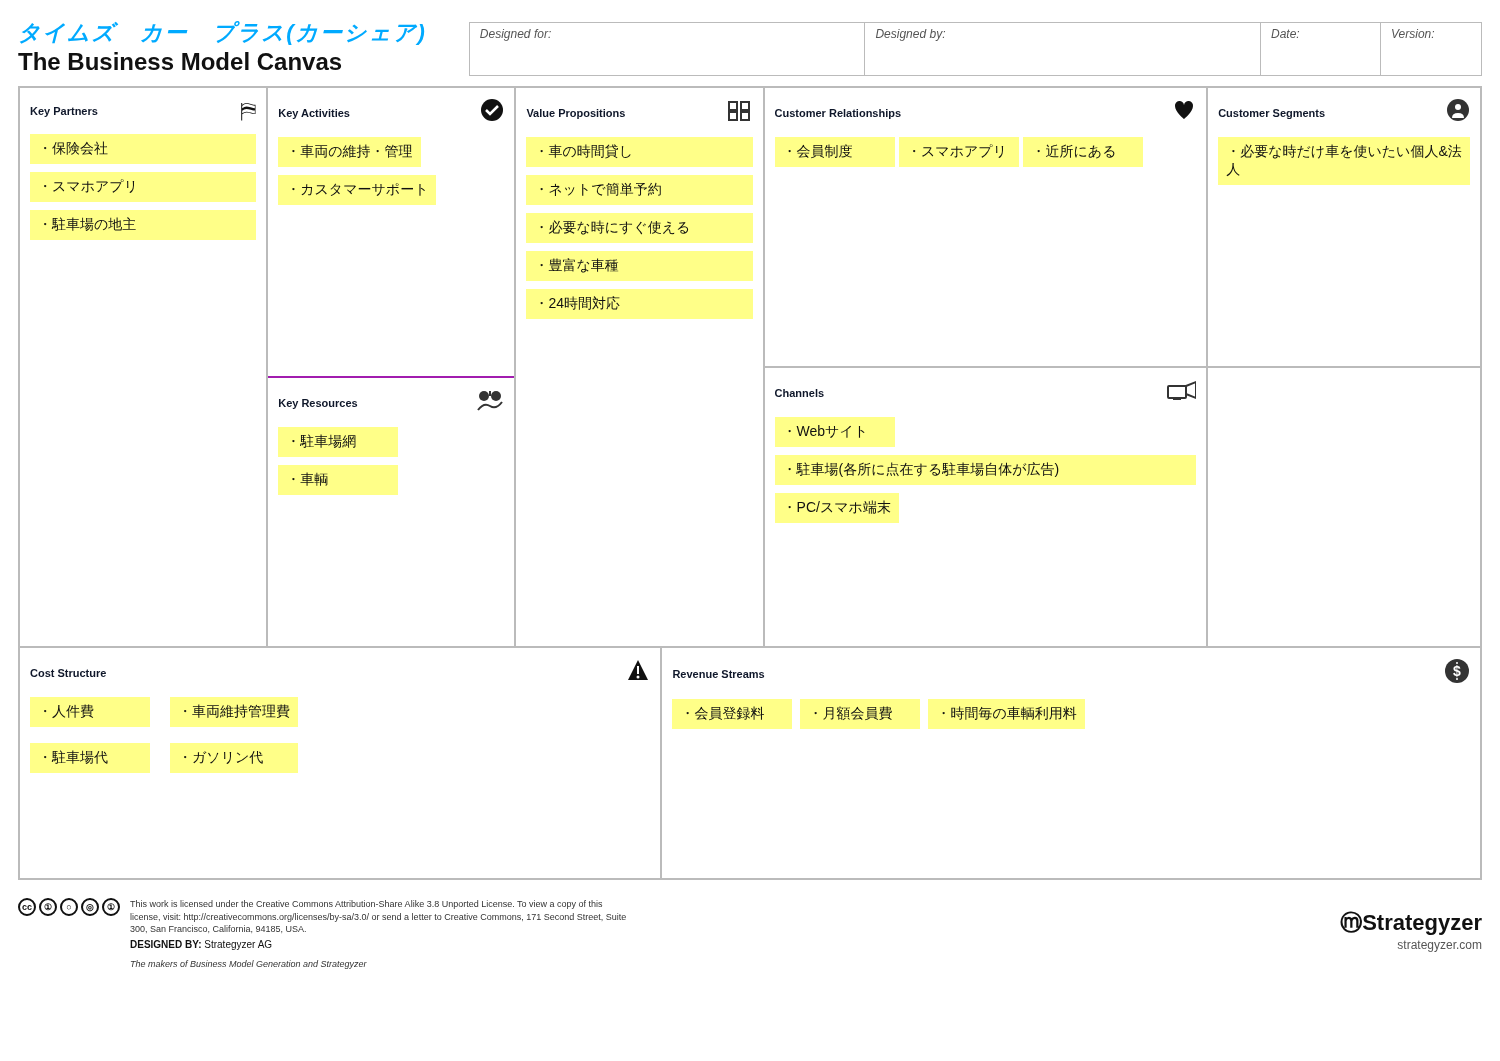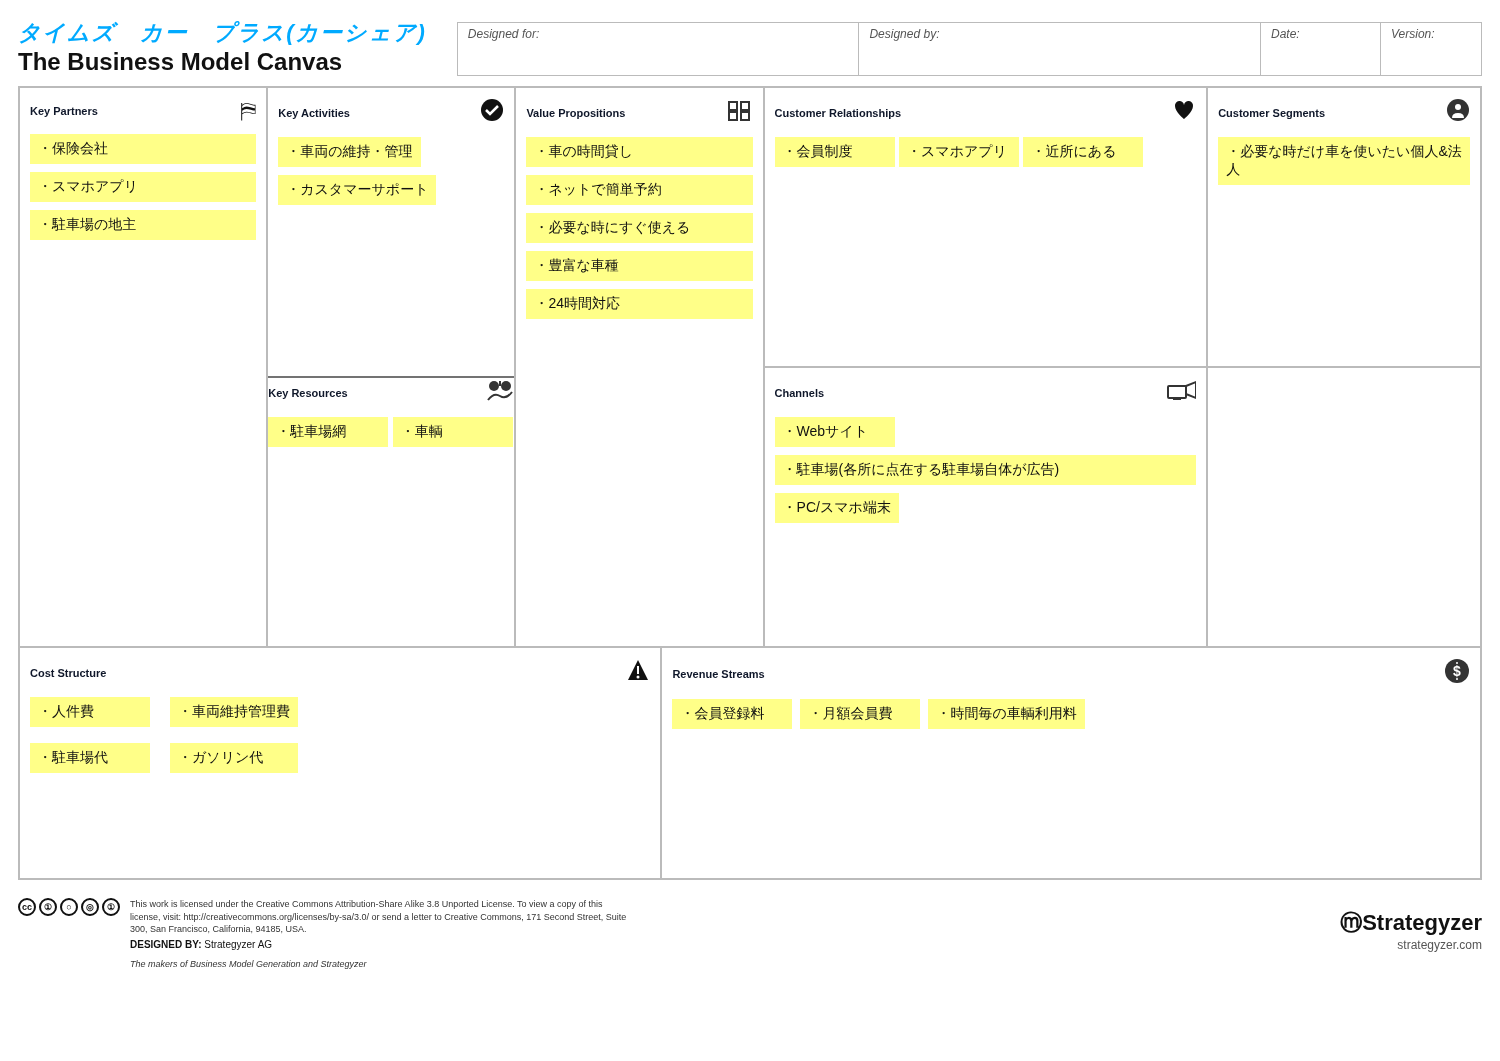--- a/index.html
+++ b/index.html
@@ -13,20 +13,21 @@
       width: 1500px;
       min-height: 1061px;
       background: #fff;
       padding: 18px 18px 0 18px;
     }
     
     .header {
       display: flex;
       align-items: flex-start;
       margin-bottom: 10px;
+      gap: 12px;
     }
     .header-left {
       flex: 0 0 auto;
       margin-right: 30px;
     }
     .title-jp {
       color: #00aaff;
       font-size: 22px;
       font-weight: bold;
       font-style: italic;
@@ -79,24 +80,25 @@
     }
     .col-key-activities-resources {
       flex: 0 0 17%;
       border-right: 2px solid #bbb;
       display: flex;
       flex-direction: column;
     }
     .col-key-activities {
       flex: 1;
       padding: 10px;
-      border-bottom: 2px solid #737373;
+      border-bottom: 2px solid #a21caf;
     }
     .col-key-resources {
       flex: 0 0 48%;
+      padding: 10px;
     }
     .col-value-propositions {
       flex: 0 0 17%;
       border-right: 2px solid #bbb;
       padding: 10px;
       display: flex;
       flex-direction: column;
     }
     .col-customer-right {
       flex: 1;

